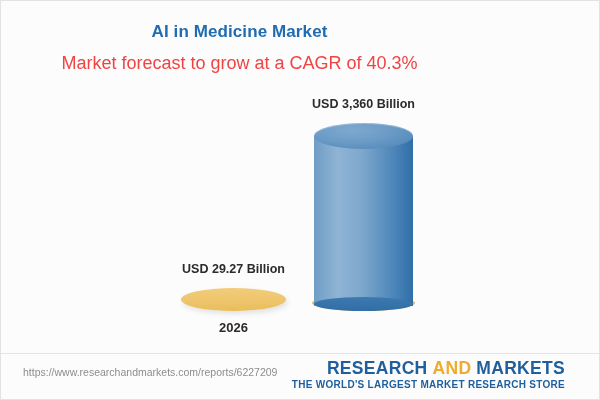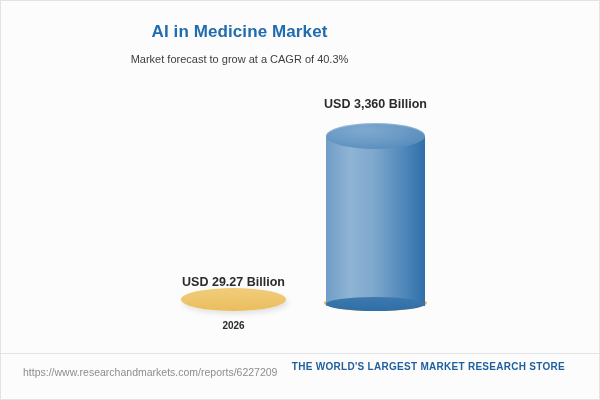--- a/index.html
+++ b/index.html
@@ -33,23 +33,23 @@
     margin: 0;
     padding-top: 21px;
     font-size: 17px;
     font-weight: bold;
     color: #1f6cb0;
     letter-spacing: 0.1px;
   }
   .chart-subtitle {
     margin: 0;
     padding-top: 11px;
-    font-size: 11px;
+    font-size: 18px;
     font-weight: normal;
-    color: #404040;
+    color: #ef4444;
   }
 
   
   .plot-area {
     position: absolute;
     top: 0;
     left: 0;
     width: 600px;
     height: 352px;
   }
@@ -68,21 +68,21 @@
     font-weight: bold;
     color: #2b2b2b;
     white-space: nowrap;
   }
 
   
   .category-label {
     position: absolute;
     width: 100%;
     text-align: center;
-    font-size: 10px;
+    font-size: 13px;
     font-weight: bold;
     color: #2b2b2b;
   }
 
   
   .cylinder {
     position: absolute;
     left: 0;
   }
   .cyl-base-glow {
@@ -183,28 +183,28 @@
 
   <div class="header">
     <h1 class="chart-title">AI in Medicine Market</h1>
     <p class="chart-subtitle">Market forecast to grow at a CAGR of 40.3%</p>
   </div>
 
   <div class="plot-area">
 
     <div class="series-group" style="left:150px; width:165px; height:352px;">
 
-      <div class="value-label" style="top:274px;">USD 29.27 Billion</div>
+      <div class="value-label" style="top:261px;">USD 29.27 Billion</div>
 
       <div class="flat-ellipse" style="left:30px; top:287px; width:105px; height:23px;"></div>
 
       <div class="category-label" style="top:319px;">2026</div>
     </div>
 
-    <div class="series-group" style="left:292px; width:165px; height:352px;">
+    <div class="series-group" style="left:280px; width:165px; height:352px;">
 
       <div class="value-label" style="top:96px;">USD 3,360 Billion</div>
 
       <div class="cylinder" style="left:33px; top:122px; width:99px; height:188px;">
 
         <div class="cyl-base-glow" style="top:172px; width:103px; height:16px;"></div>
 
         <div class="cyl-body" style="top:13px; width:99px; height:170px;"></div>
 
         <div class="cyl-bottom" style="top:174px; width:99px; height:14px;"></div>
@@ -215,17 +215,20 @@
     </div>
 
   </div>
 
   <div class="footer-divider"></div>
 
   <div class="footer">
     <a class="source-url">https://www.researchandmarkets.com/reports/6227209</a>
 
     <div class="brand">
+      <div class="brand-name">
+        <span class="brand-word-primary">RESEARCH</span><span style="display:inline-block;width:5px;"></span><span class="brand-word-accent">AND</span><span style="display:inline-block;width:5px;"></span><span class="brand-word-primary">MARKETS</span>
+      </div>
       <div class="brand-tagline">THE WORLD'S LARGEST MARKET RESEARCH STORE</div>
     </div>
   </div>
 
 </div>
 
 </body></html>

